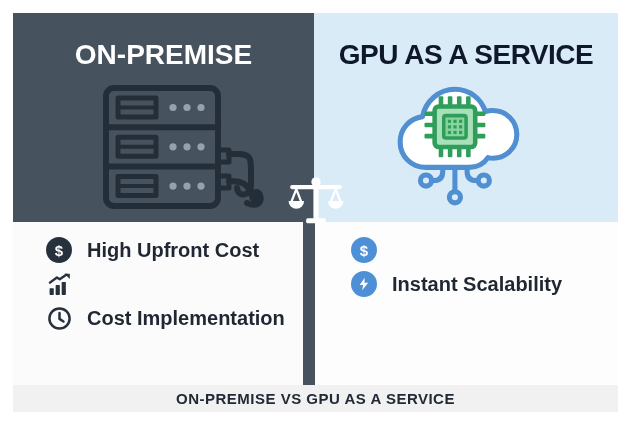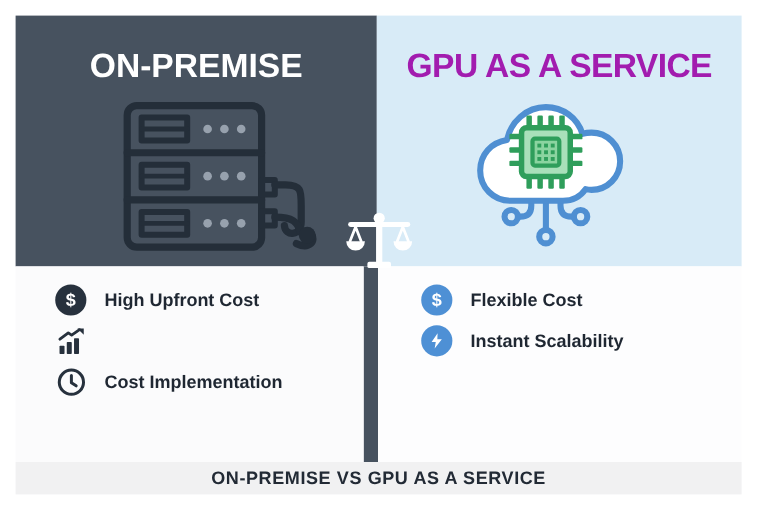--- a/index.html
+++ b/index.html
@@ -9,41 +9,41 @@
   }
   
   .panel{position:absolute;top:13px;height:209px;}
   .panel-left{left:13px;width:301px;background:#47525F;}
   .panel-right{left:314px;width:304px;background:#D8EBF7;}
   .panel-title{
     margin:0;position:absolute;top:26px;left:0;right:0;text-align:center;
     font-size:28px;font-weight:bold;letter-spacing:0px;
   }
   .panel-left .panel-title{color:#FFFFFF;}
-  .panel-right .panel-title{color:#a21caf;letter-spacing:-0.5px;}
+  .panel-right .panel-title{color:#0f172a;letter-spacing:-0.5px;}
   .hero-icon{position:absolute;}
   .server-svg{left:85px;top:69px;width:168px;height:132px;}
   .cloud-svg{left:76px;top:63px;width:142px;height:134px;}
   
   .scale-wrap{position:absolute;left:287px;top:174px;width:58px;height:50px;z-index:3;}
   .v-divider{position:absolute;left:303px;top:222px;width:12px;height:163px;background:#47525F;}
   
   .list{position:absolute;top:222px;height:163px;box-sizing:border-box;padding-top:11px;}
   .list-left{left:13px;width:290px;background:#FBFBFC;padding-left:33px;}
   .list-right{left:315px;width:303px;background:#FDFDFE;padding-left:36px;}
   .row{height:34px;display:flex;align-items:center;gap:15px;}
   .badge{
     width:26px;height:26px;border-radius:50%;flex:0 0 26px;
     display:flex;align-items:center;justify-content:center;
   }
   .badge-dark{background:#27313D;}
   .badge-blue{background:#4E90D5;}
   .badge .glyph{color:#fff;font-weight:bold;font-size:15px;line-height:1;}
   .bare-icon{width:26px;height:26px;flex:0 0 26px;display:flex;align-items:center;justify-content:center;}
-  .row-label{font-size:15px;font-weight:700;color:#1F2732;white-space:nowrap;}
+  .row-label{font-size:20px;font-weight:700;color:#1F2732;white-space:nowrap;}
   
   .footer-bar{
     position:absolute;left:13px;top:385px;width:605px;height:27px;background:#F1F1F2;
     display:flex;align-items:center;justify-content:center;
     font-size:15px;font-weight:bold;letter-spacing:0.5px;color:#222A35;text-align:center;
   }
 </style>
 </head>
 <body>
 
@@ -179,21 +179,20 @@
       </span>
       <span class="row-label">Cost Implementation</span>
     </div>
   </div>
 
   <div class="list list-right">
     <div class="row">
       <span class="badge badge-blue">
           <span class="glyph">$</span>
         </span>
-      <span class="row-label">Flexible Cost</span>
     </div>
     <div class="row">
       <span class="badge badge-blue">
         <svg viewBox="0 0 24 24" width="16" height="16">
           <polygon fill="#FFFFFF" points="13,2.5 5.5,13.5 10.7,13.5 9.3,21.5 18.3,10 12.7,10"></polygon>
         </svg>
       </span>
       <span class="row-label">Instant Scalability</span>
     </div>
   </div>

